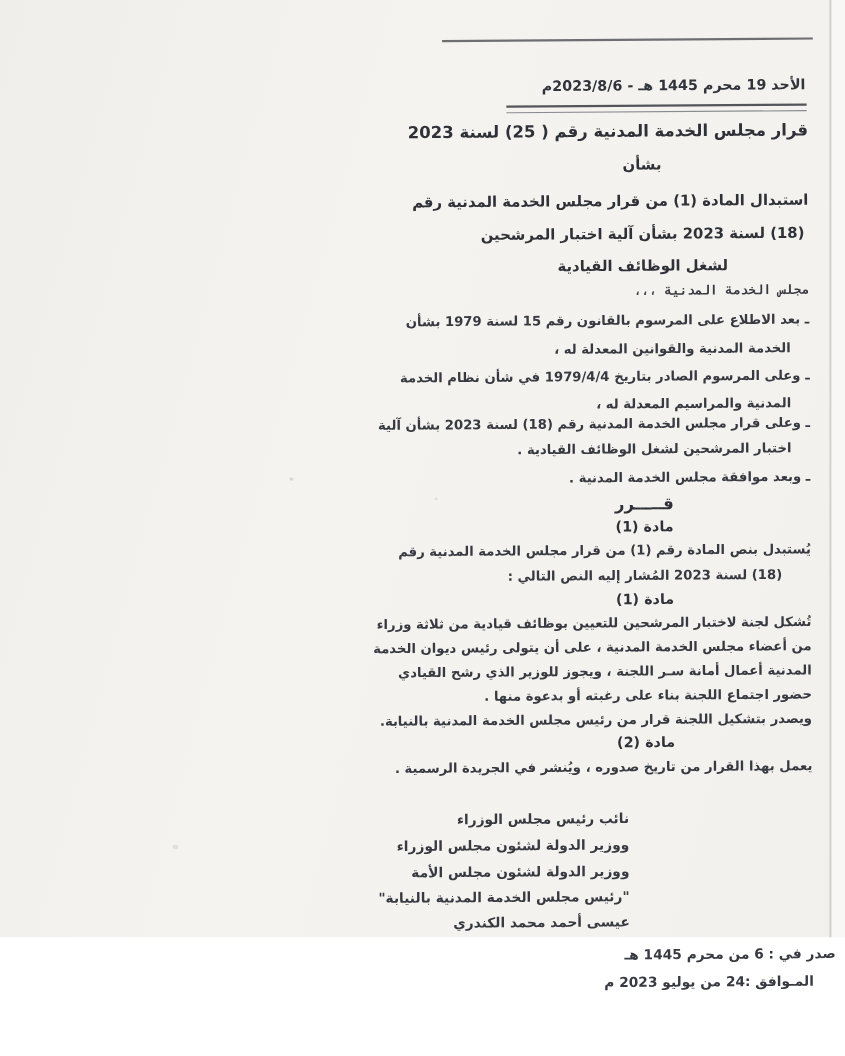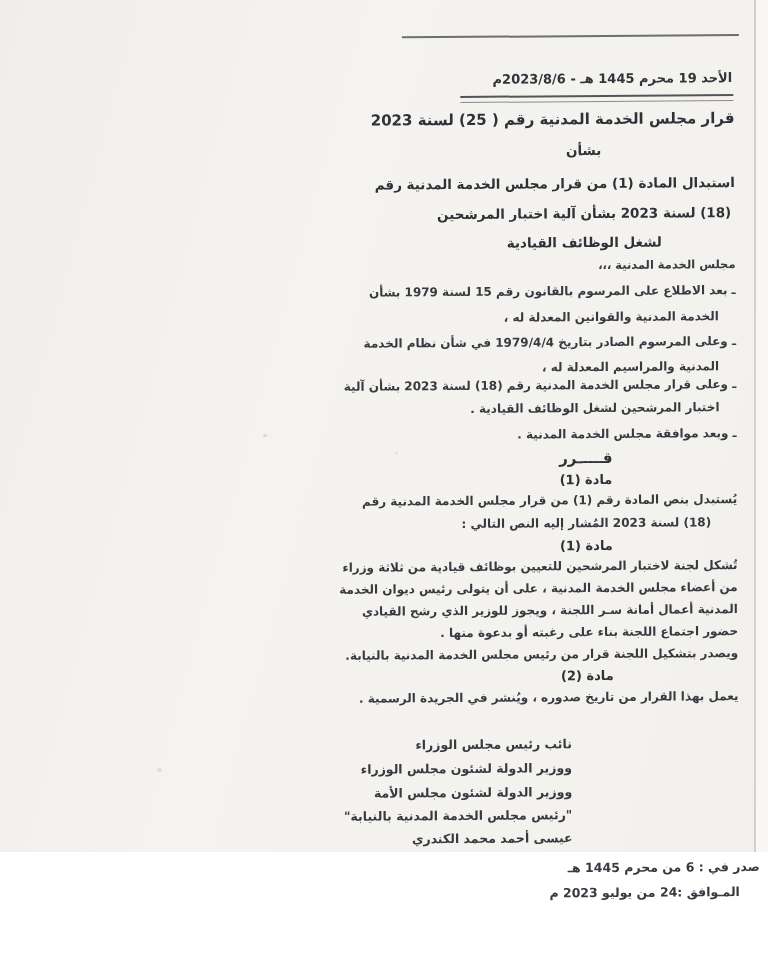--- a/index.html
+++ b/index.html
@@ -75,21 +75,21 @@
     <div class="ln f-date" style="top:70px; right:2px;">الأحد 19 محرم 1445 هـ - 2023/8/6م</div>
 
     <div class="divider"></div>
 
     <div class="ln c f-title" style="top:109px;">قرار مجلس الخدمة المدنية رقم ( 25) لسنة 2023</div>
     <div class="ln c f-sub" style="top:141px;">بشأن</div>
     <div class="ln f-sub" style="top:174px;">استبدال المادة (1) من قرار مجلس الخدمة المدنية رقم</div>
     <div class="ln c f-sub" style="top:204px;">(18) لسنة 2023 بشأن آلية اختبار المرشحين</div>
     <div class="ln c f-sub" style="top:233px;">لشغل الوظائف القيادية</div>
 
-    <div class="ln f-salut" style="top:258px;">مجلس الخدمة المدنية ،،،</div>
+    <div class="ln f-salut" style="top:258px;font-family:Liberation Mono, monospace;">مجلس الخدمة المدنية ،،،</div>
 
     <div class="ln f-body" style="top:283px;">ـ بعد الاطلاع على المرسوم بالقانون رقم 15 لسنة 1979 بشأن</div>
     <div class="ln f-body ind" style="top:309px;">الخدمة المدنية والقوانين المعدلة له ،</div>
     <div class="ln f-body" style="top:334px;">ـ وعلى المرسوم الصادر بتاريخ 1979/4/4 في شأن نظام الخدمة</div>
     <div class="ln f-body ind" style="top:359px;">المدنية والمراسيم المعدلة له ،</div>
     <div class="ln f-body" style="top:377px;">ـ وعلى قرار مجلس الخدمة المدنية رقم (18) لسنة 2023 بشأن آلية</div>
     <div class="ln f-body ind" style="top:400px;">اختبار المرشحين لشغل الوظائف القيادية .</div>
     <div class="ln f-body" style="top:426px;">ـ وبعد موافقة مجلس الخدمة المدنية .</div>
 
     <div class="ln c f-decree" style="top:448px;">قـــــرر</div>

